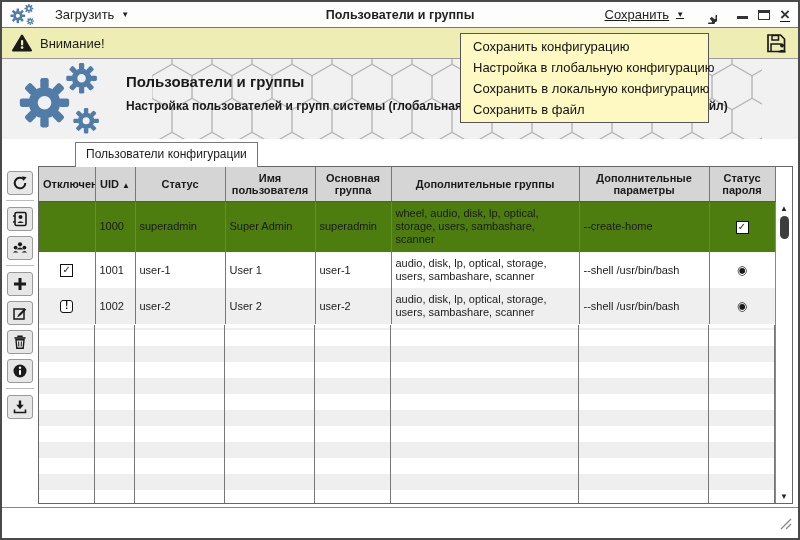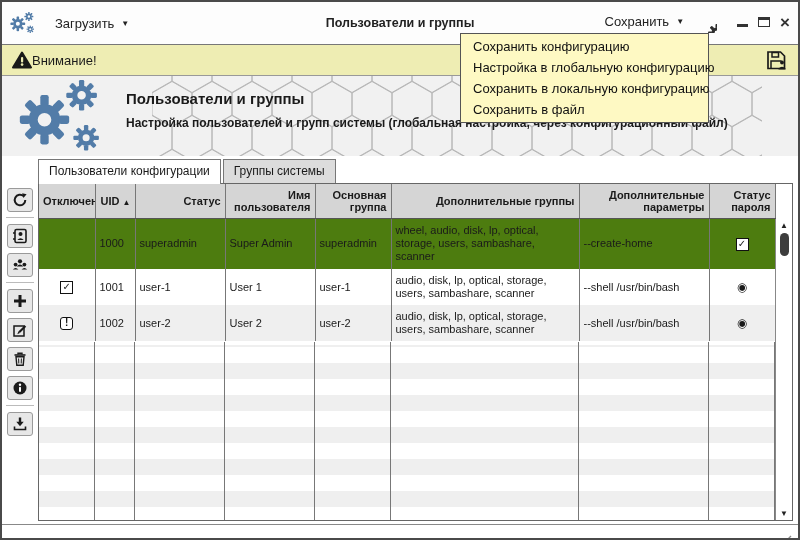--- a/index.html
+++ b/index.html
@@ -2,72 +2,72 @@
 <html><head>
 <meta charset="utf-8">
 <style>
   * { margin:0; padding:0; box-sizing:border-box; }
   html,body { background:#888; }
   body { font-family:"Liberation Sans","DejaVu Sans",sans-serif; color:#1a1a1a; }
   .window { position:relative; width:800px; height:540px; background:#fff;
             border:2px solid #4a4a4a; overflow:hidden; }
 
   
-  .toolbar { position:relative; height:43px; background:#fdfdfd; border-bottom:1px solid #777;
+  .toolbar { position:relative; height:26px; background:#fdfdfd; border-bottom:1px solid #777;
              display:flex; align-items:center; padding:0 8px; }
   .tb-logo { width:27px; height:24px; margin-right:18px; }
   .tb-btn { display:flex; align-items:center; gap:7px; font-size:13px; color:#222; cursor:default; }
   .tb-caret { font-size:8px; color:#222; }
   .tb-title { position:absolute; left:0; right:0; text-align:center; font-size:12.5px;
               font-weight:bold; color:#222; pointer-events:none; }
-  .tb-right { margin-left:auto; display:flex; align-items:flex-start; gap:14px; }
+  .tb-right { margin-left:auto; display:flex; align-items:center; gap:14px;text-decoration:underline; }
   .gear-btn svg { width:19px; height:19px; display:block; }
   .winctl { display:flex; align-items:center; gap:10px; margin-left:6px; }
   .ic-min { width:11px; height:3px; background:#333; margin-top:6px; }
   .ic-max { width:12px; height:10px; border:1.5px solid #333; border-top:3.5px solid #333; }
   .ic-close { font-size:17px; font-weight:bold; color:#333; line-height:1; }
 
   
   .warnbar { height:31px; background:#eeedb3; border-bottom:1px solid #999;
-             display:flex; align-items:center; padding:4px 10px; }
+             display:flex; align-items:center; padding:4px 10px; gap:8px; }
   .warn-text { font-size:13px; color:#1a1a1a; }
   .warn-save { margin-left:auto; }
 
   
   .menu { position:absolute; left:458px; top:31px; width:249px; background:#fef9c3;
           border:1px solid #555; z-index:50; padding:2px 0; }
   .menu-item { font-size:13px; color:#111; padding:3px 12px; height:21px; white-space:nowrap; }
 
   
   .header { position:relative; height:80px; background:#f1f1f1; overflow:hidden; }
   .hexes { position:absolute; left:150px; top:0; width:610px; height:80px; }
   .hdr-logo { position:absolute; left:14px; top:3px; width:95px; height:76px; }
   .hdr-text { position:absolute; left:124px; top:14px; }
   .hdr-title { font-size:15px; font-weight:bold; color:#1a1a1a; margin-bottom:9px; }
   .hdr-sub { font-size:12px; font-weight:bold; color:#1a1a1a; }
 
   
   .tabs { display:flex; align-items:flex-end; height:27px; padding-left:36px; position:relative; z-index:2; }
   .tab { font-size:12px; padding:4px 10px 5px; border:1px solid #777; border-bottom:none;
-         background:#dcdcdc; margin-right:2px; white-space:nowrap; }
+         background:#dcdcdc; margin-right:2px; white-space:nowrap;margin-left:37px; }
   .tab.active { background:#fff; position:relative; top:1px; padding-bottom:6px; }
 
   
   .content { position:relative; height:341px; }
   .sidebar { position:absolute; left:0; top:2px; width:36px; display:flex; flex-direction:column; align-items:center; }
   .sb-btn { width:26px; height:24px; background:#e7e7e7; border:1px solid #9a9a9a; border-radius:3px;
             display:flex; align-items:center; justify-content:center; margin:2.5px 0; }
   .sb-btn svg { width:16px; height:16px; display:block; }
   .sb-sep { width:28px; height:1px; background:#bbb; margin:3px 0; }
 
   .panel { position:absolute; left:36px; top:0; width:755px; height:338px;
            border:1px solid #666; background:#fff; overflow:hidden; }
   table { border-collapse:collapse; table-layout:fixed; width:736px; }
   th, td { border-right:1px solid #777; font-size:11px; padding:2px 4px; overflow:hidden; }
-  th { background:#d5d5d5; text-align:right; font-weight:bold; border-bottom:1px solid #555;
+  th { background:#d5d5d5; text-align:center; font-weight:bold; border-bottom:1px solid #555;
        height:34px; vertical-align:middle; white-space:normal; }
   th.nowrap { white-space:nowrap; }
   td { vertical-align:middle; line-height:1.18; }
   tr.selected td { background:#4d7c0f; }
   tr.alt td { background:#efefef; }
   tr.r-tall td { height:51px; }
   tr.r-norm td { height:36px; }
   td.center { text-align:center; }
   .cb { display:inline-block; width:13px; height:13px; border:1.5px solid #111; background:#fff;
         font-size:10px; font-weight:bold; line-height:10px; text-align:center; }
@@ -234,21 +234,20 @@
         <use href="#logo" fill="#527ca8"></use>
       </svg>
     <div class="hdr-text">
       <div class="hdr-title">Пользователи и группы</div>
       <div class="hdr-sub">Настройка пользователей и групп системы (глобальная настройка, через конфигурационный файл)</div>
     </div>
   </div>
 
   <div class="tabs">
       <div class="tab active">Пользователи конфигурации</div>
-      <div class="tab">Группы системы</div>
     </div>
 
   <div class="content">
     <div class="sidebar">
       <div class="sb-btn">
         <svg viewBox="0 0 16 16">
           <path d="M13.3 8 A5.3 5.3 0 1 1 11.6 4.1" fill="none" stroke="#1a1a1a" stroke-width="2"></path>
           <path d="M10.2 1.2 L14.6 2.2 L11.4 6 Z" fill="#1a1a1a"></path>
         </svg>
       </div>

